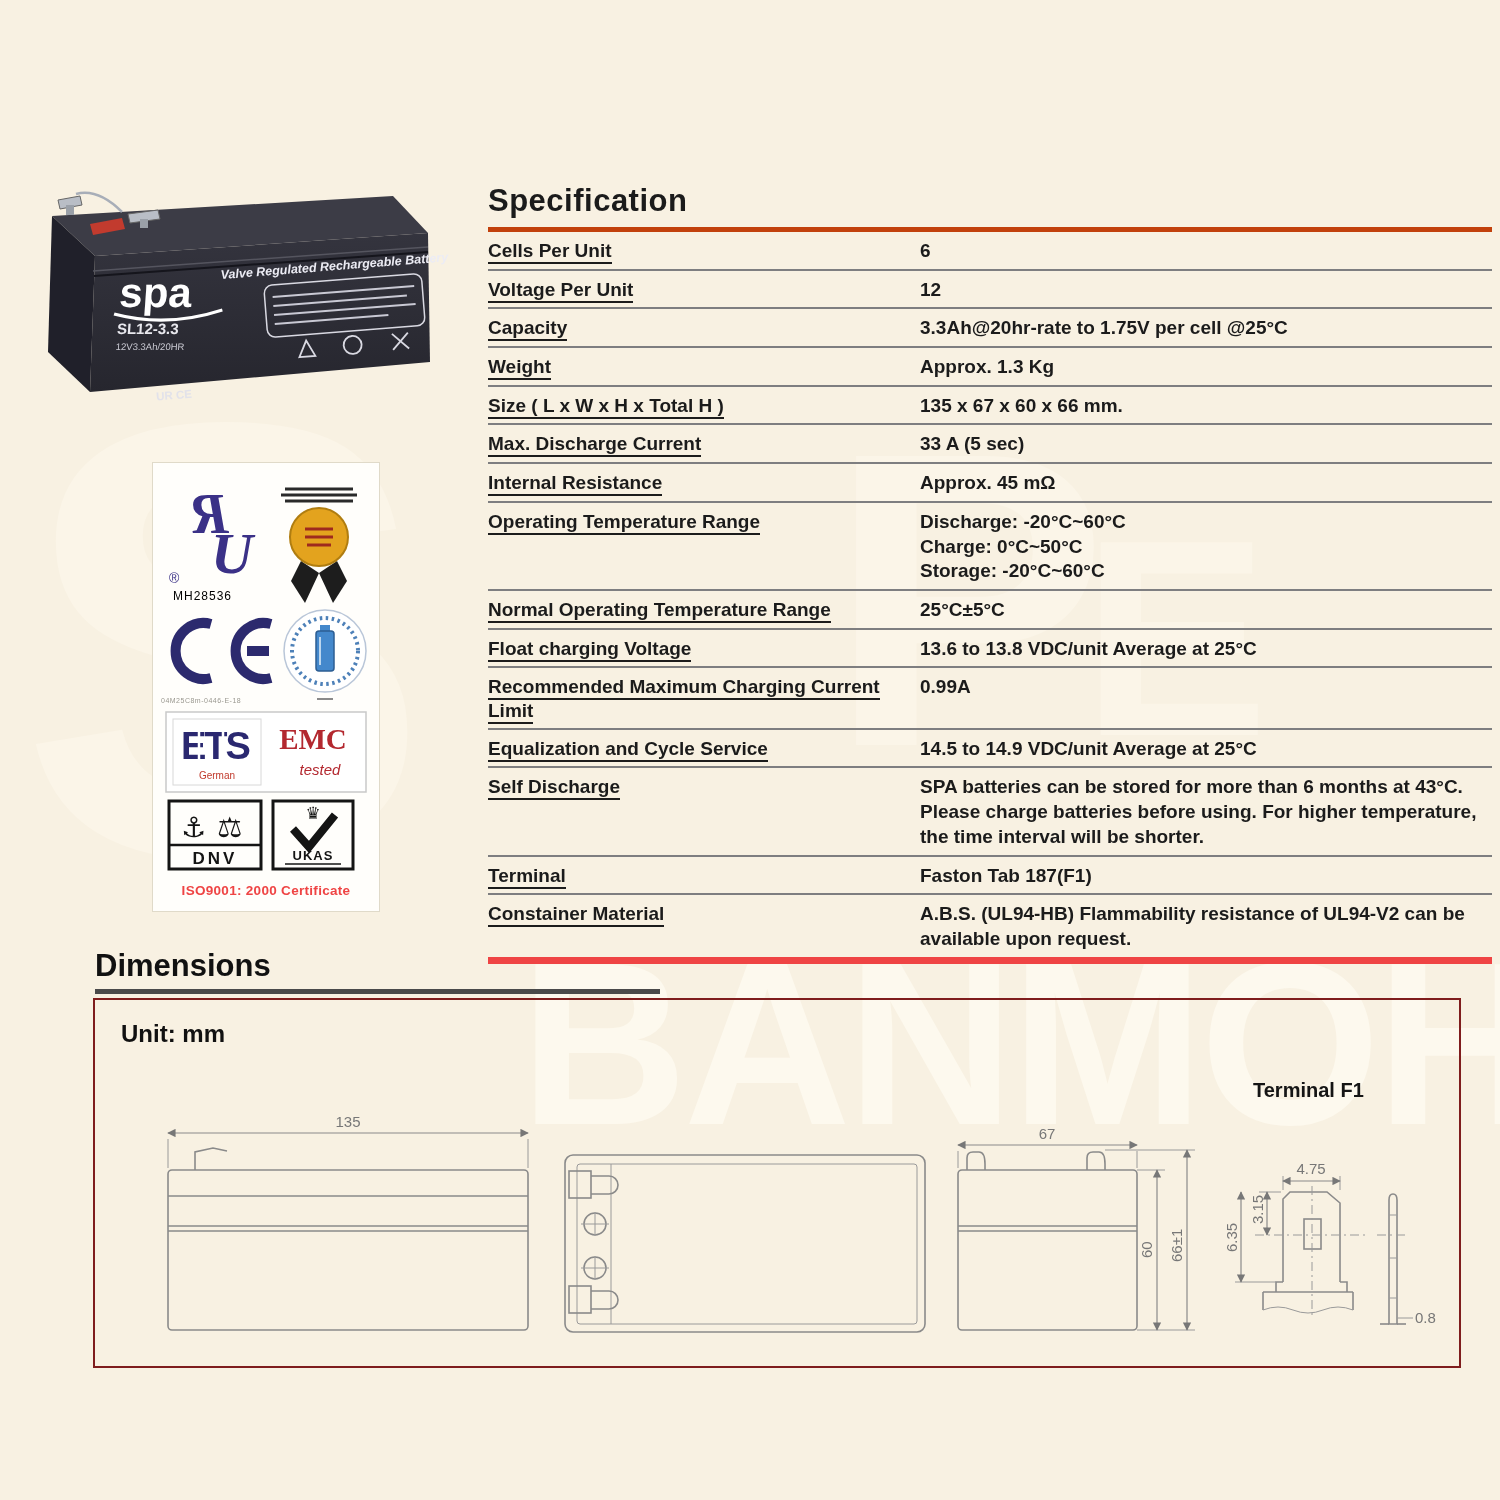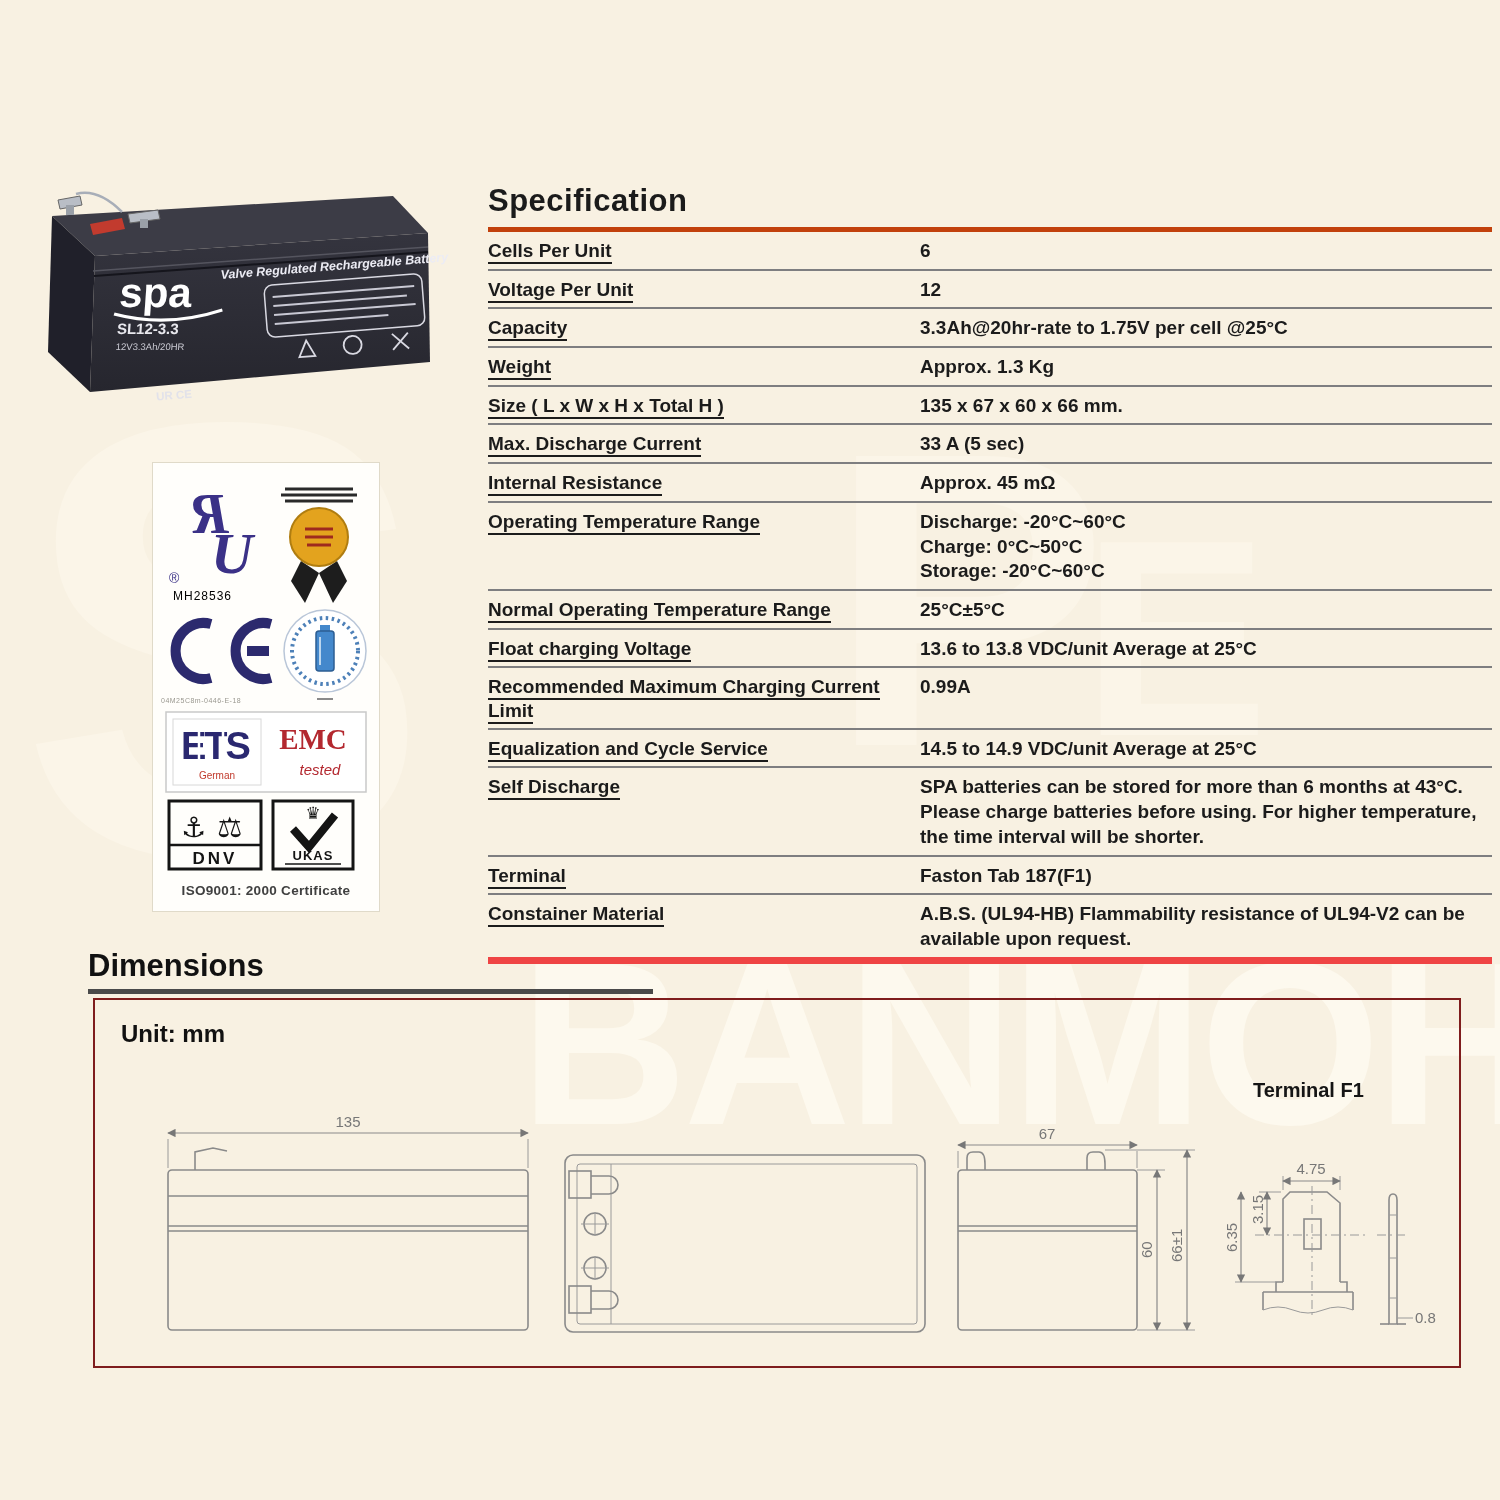--- a/index.html
+++ b/index.html
@@ -18,35 +18,35 @@
   
   .battery{position:absolute;left:28px;top:172px;width:436px;height:250px;}
 
   
   .certs{position:absolute;left:152px;top:462px;width:226px;height:448px;
          background:#fffefb;border:1px solid #e0dac9;}
   .certs .abs{position:absolute;}
   .mh-code{left:20px;top:126px;font-size:12px;color:#000000;letter-spacing:1px;}
   .ce-code{left:8px;top:234px;font-size:7px;color:#9a9890;letter-spacing:.5px;}
   .iso-line{left:0;top:420px;width:100%;text-align:center;font-size:13.5px;
-            font-weight:700;color:#404040;letter-spacing:.3px;}
+            font-weight:700;color:#ef4444;letter-spacing:.3px;}
 
   
   .spec{position:absolute;left:488px;top:183px;width:1004px;}
   .spec-title{font-size:31px;font-weight:700;letter-spacing:.5px;
               padding-bottom:8px;border-bottom:5px solid #c2410c;}
   .row{display:flex;border-bottom:2px solid #7e7e80;padding:7px 0 5px;}
   .row.last{border-bottom:7px solid #ef4444;}
   .lbl{flex:0 0 424px;font-weight:700;font-size:19px;line-height:1.25;}
   .lbl span{border-bottom:2.5px solid #1c1c1c;padding-bottom:1px;text-align:right;}
   .val{flex:1;font-weight:700;font-size:19px;line-height:1.3;
        white-space:pre-line;padding-left:8px;}
 
   
-  .dims-title{position:absolute;left:88px;top:948px;font-size:31px;font-weight:700;
+  .dims-title{position:absolute;left:95px;top:948px;font-size:31px;font-weight:700;
               color:#111;padding-bottom:5px;border-bottom:5px solid #4a4a4a;width:565px;}
   .dims-box{position:absolute;left:93px;top:998px;width:1364px;height:366px;
             border:2px solid #7f1d1d;}
   .dims-box svg{position:absolute;left:0;top:0;}
 </style>
 </head>
 <body>
 
 <div class="wm" id="wm-s">S</div>
 <div class="wm" id="wm-p">P</div>

